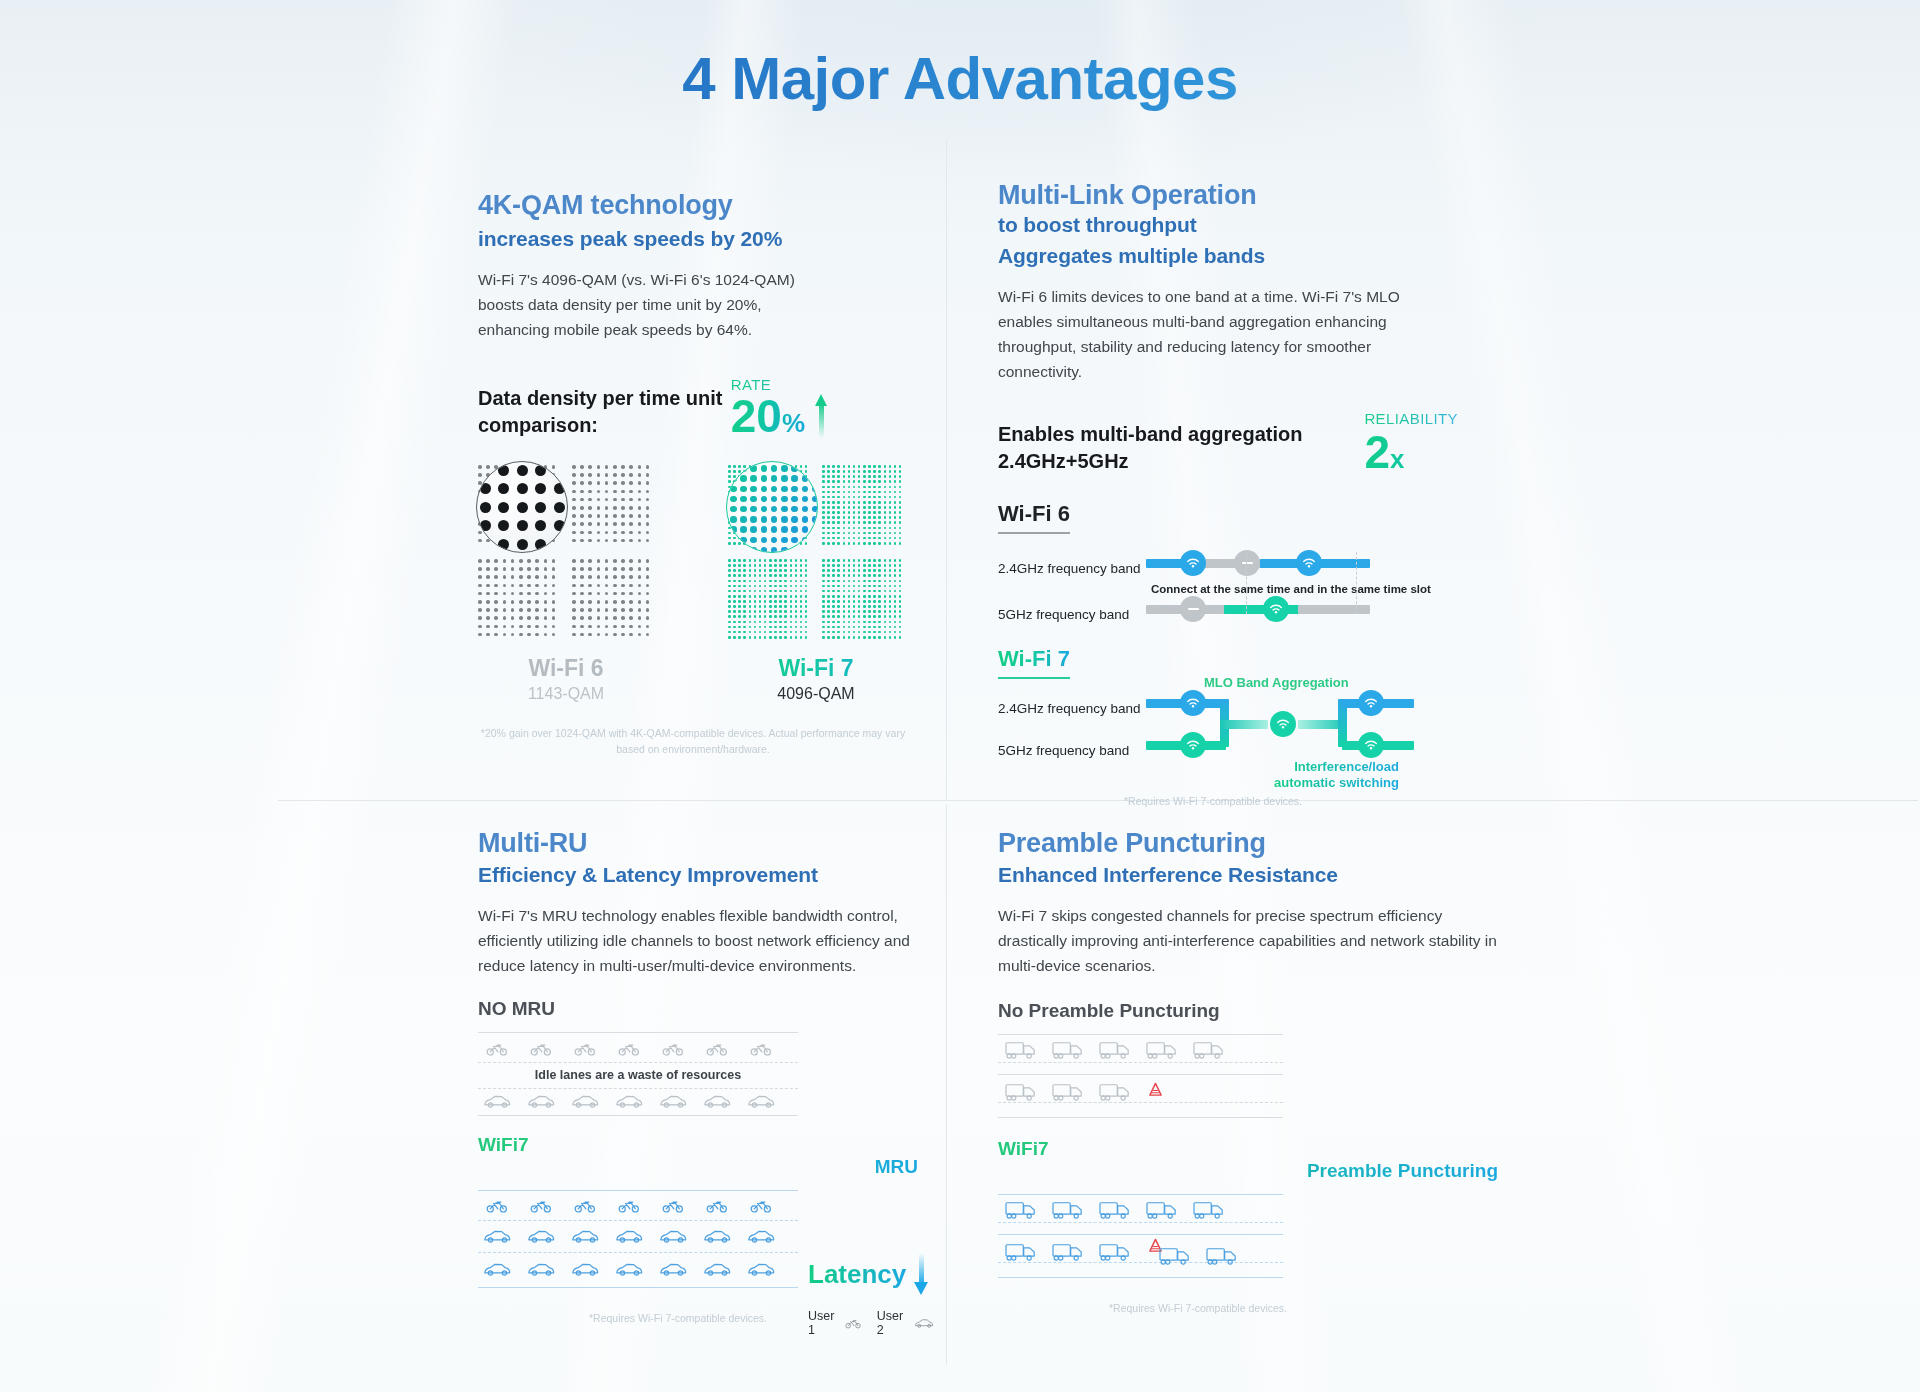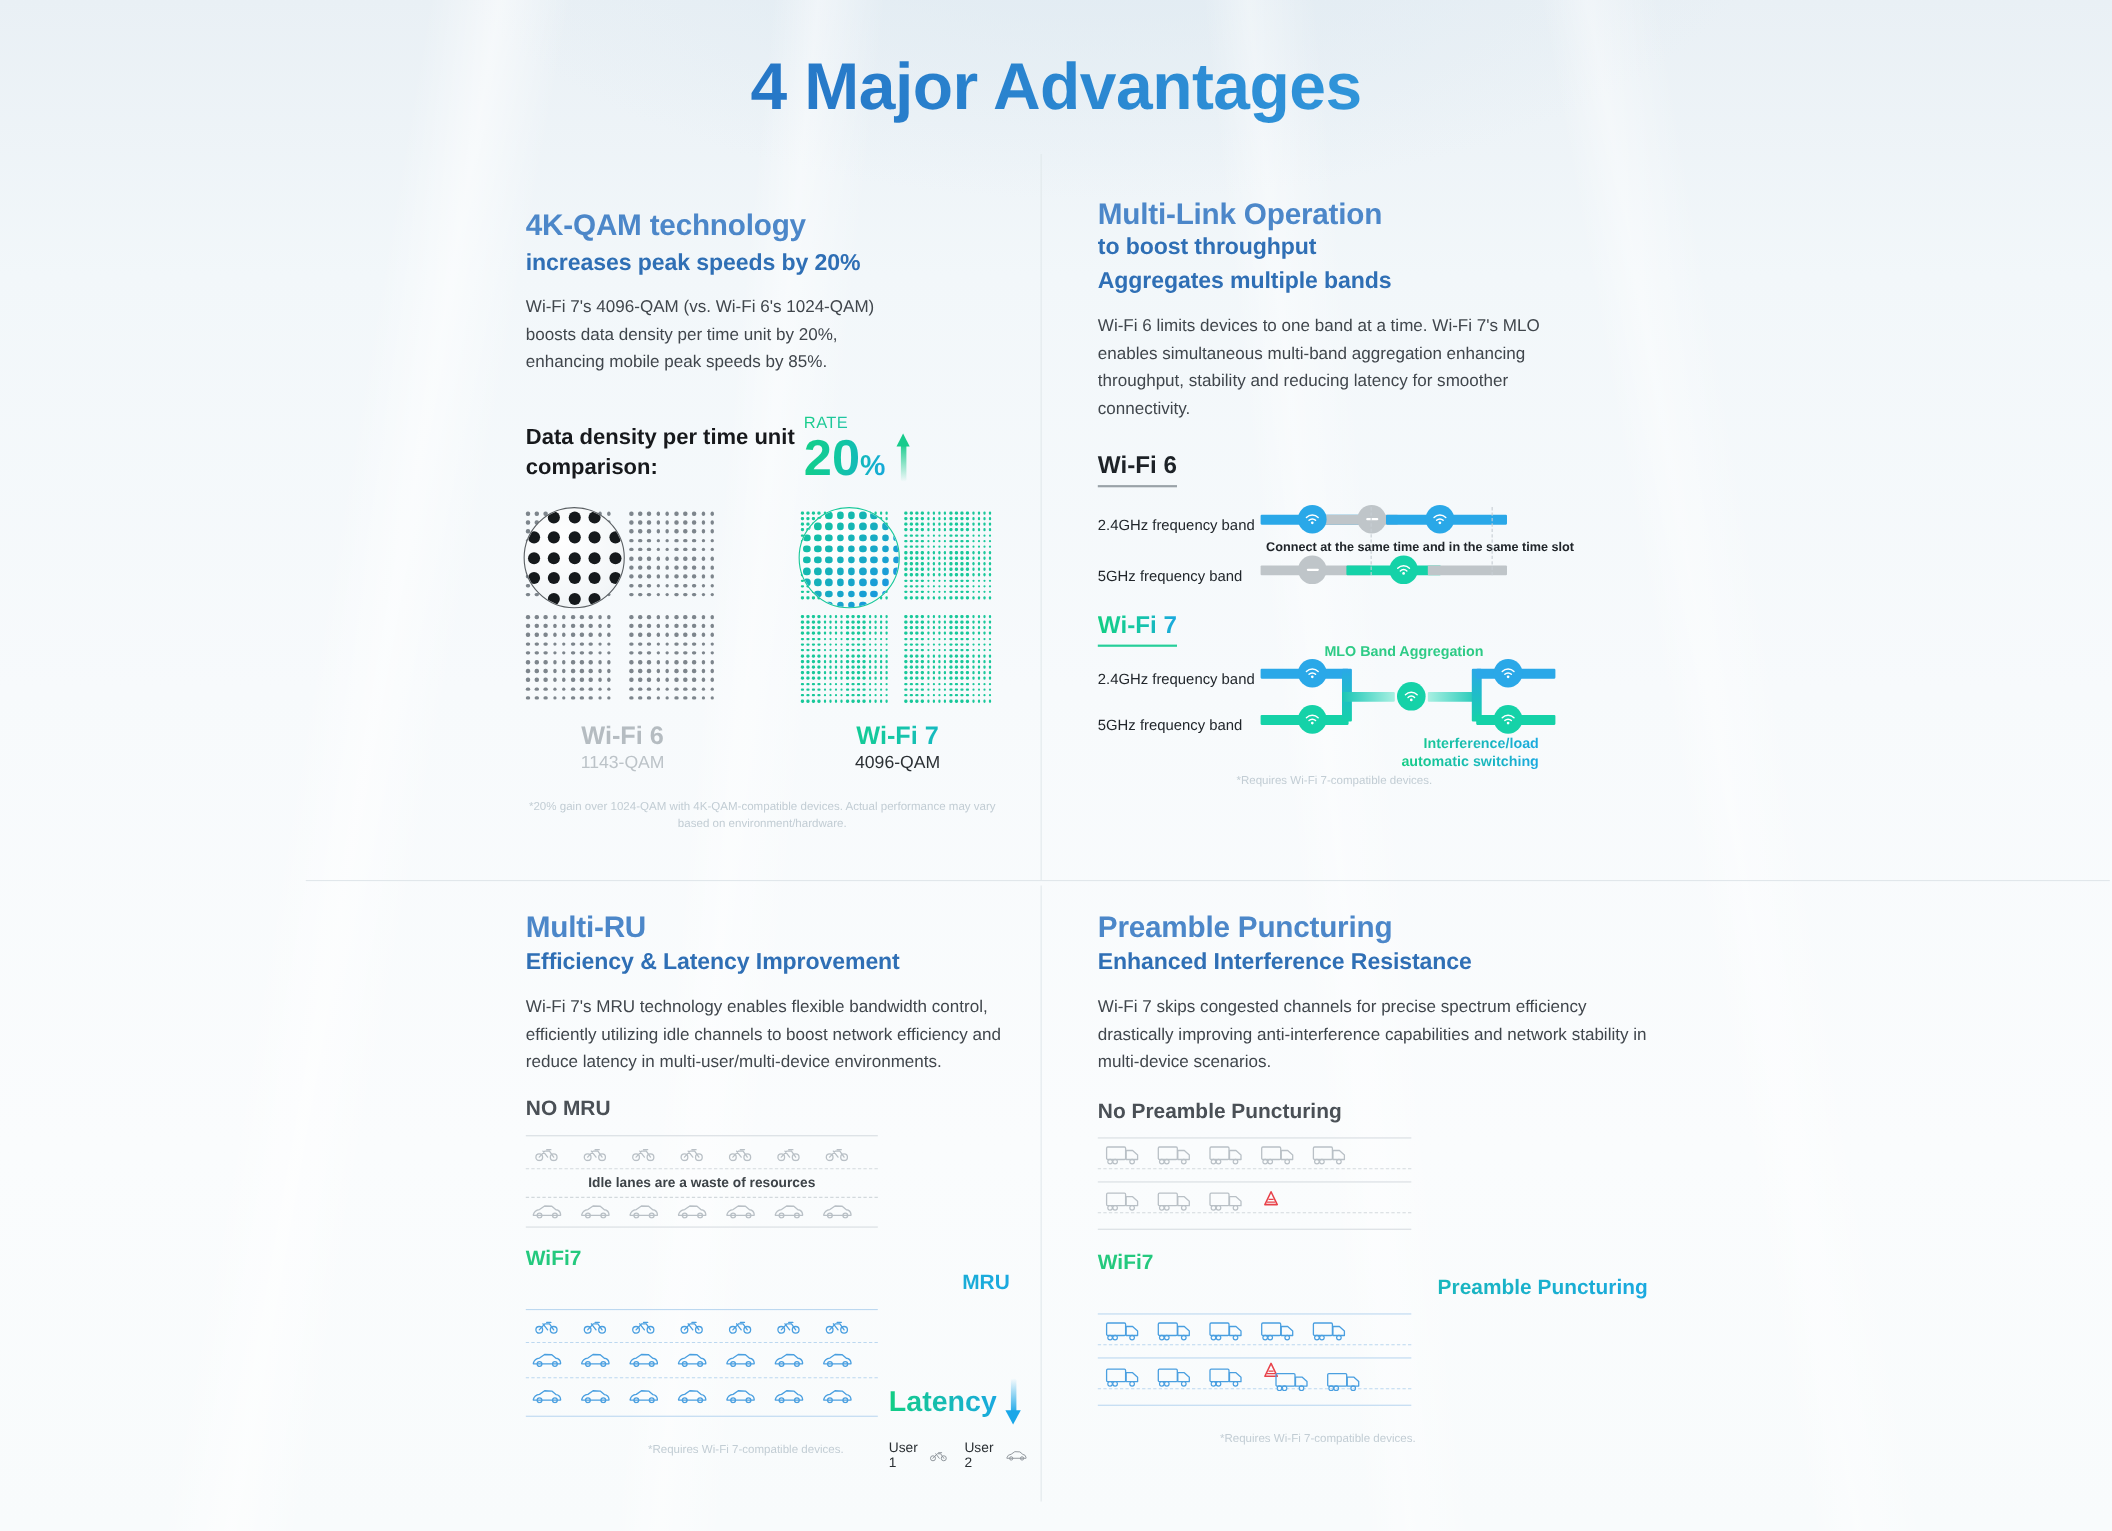--- a/index.html
+++ b/index.html
@@ -125,21 +125,21 @@
 
   <div class="title">4 Major Advantages</div>
 
   <div class="vdiv top"></div>
   <div class="vdiv bot"></div>
   <div class="hdiv"></div>
 
   <div class="panel p1">
     <div class="h1">4K-QAM technology</div>
     <div class="h2" style="margin-top:4px">increases peak speeds by 20%</div>
-    <div class="body" style="width:336px">Wi-Fi 7's 4096-QAM (vs. Wi-Fi 6's 1024-QAM) boosts data density per time unit by 20%, enhancing mobile peak speeds by 85%.</div>
+    <div class="body" style="width:336px">Wi-Fi 7's 4096-QAM (vs. Wi-Fi 6's 1024-QAM) boosts data density per time unit by 20%, enhancing mobile peak speeds by 64%.</div>
 
     <div class="stat-row" style="margin-top:34px;width:350px">
       <div class="stat-label">Data density per time unit comparison:</div>
       <div class="stat-box">
         <div class="stat-cap">RATE</div>
         <div class="stat-flex">
           <div class="stat-big"><span>20</span><span class="sm">%</span></div>
           <div class="arrow-up"></div>
         </div>
       </div>
@@ -1712,20 +1712,30 @@
 
     <div class="footnote" style="margin-top:22px;width:430px">*20% gain over 1024-QAM with 4K-QAM-compatible devices. Actual performance may vary based on environment/hardware.</div>
   </div>
 
   <div class="panel p2">
     <div class="h1">Multi-Link Operation</div>
     <div class="h2">to boost throughput</div>
     <div class="h2" style="margin-top:4px">Aggregates multiple bands</div>
     <div class="body" style="width:430px">Wi-Fi 6 limits devices to one band at a time. Wi-Fi 7's MLO enables simultaneous multi-band aggregation enhancing throughput, stability and reducing latency for smoother connectivity.</div>
 
+    <div class="stat-row" style="margin-top:26px;width:460px">
+      <div class="stat-label">
+        <div>Enables multi-band aggregation</div>
+        <div>2.4GHz+5GHz</div>
+      </div>
+      <div class="stat-box">
+        <div class="stat-cap">RELIABILITY</div>
+        <div class="stat-big" style="margin-top:2px"><span>2</span><span class="sm">x</span></div>
+      </div>
+    </div>
 
     <div style="margin-top:26px">
       <div class="band-title">Wi-Fi 6</div>
       <div style="position:relative;height:76px;margin-top:16px">
         <div class="band-label" style="position:absolute;left:0;top:11px">2.4GHz frequency band</div>
         <div class="band-label" style="position:absolute;left:0;top:57px">5GHz frequency band</div>
         <div class="slot-note" style="left:153px;top:33px">Connect at the same time and in the same time slot</div>
 
         <div class="seg" style="left:148px;top:9px;width:100px;background:#2aa8e8"></div>
         <div class="seg" style="left:190px;top:9px;width:83px;background:#bfc5c9"></div>

